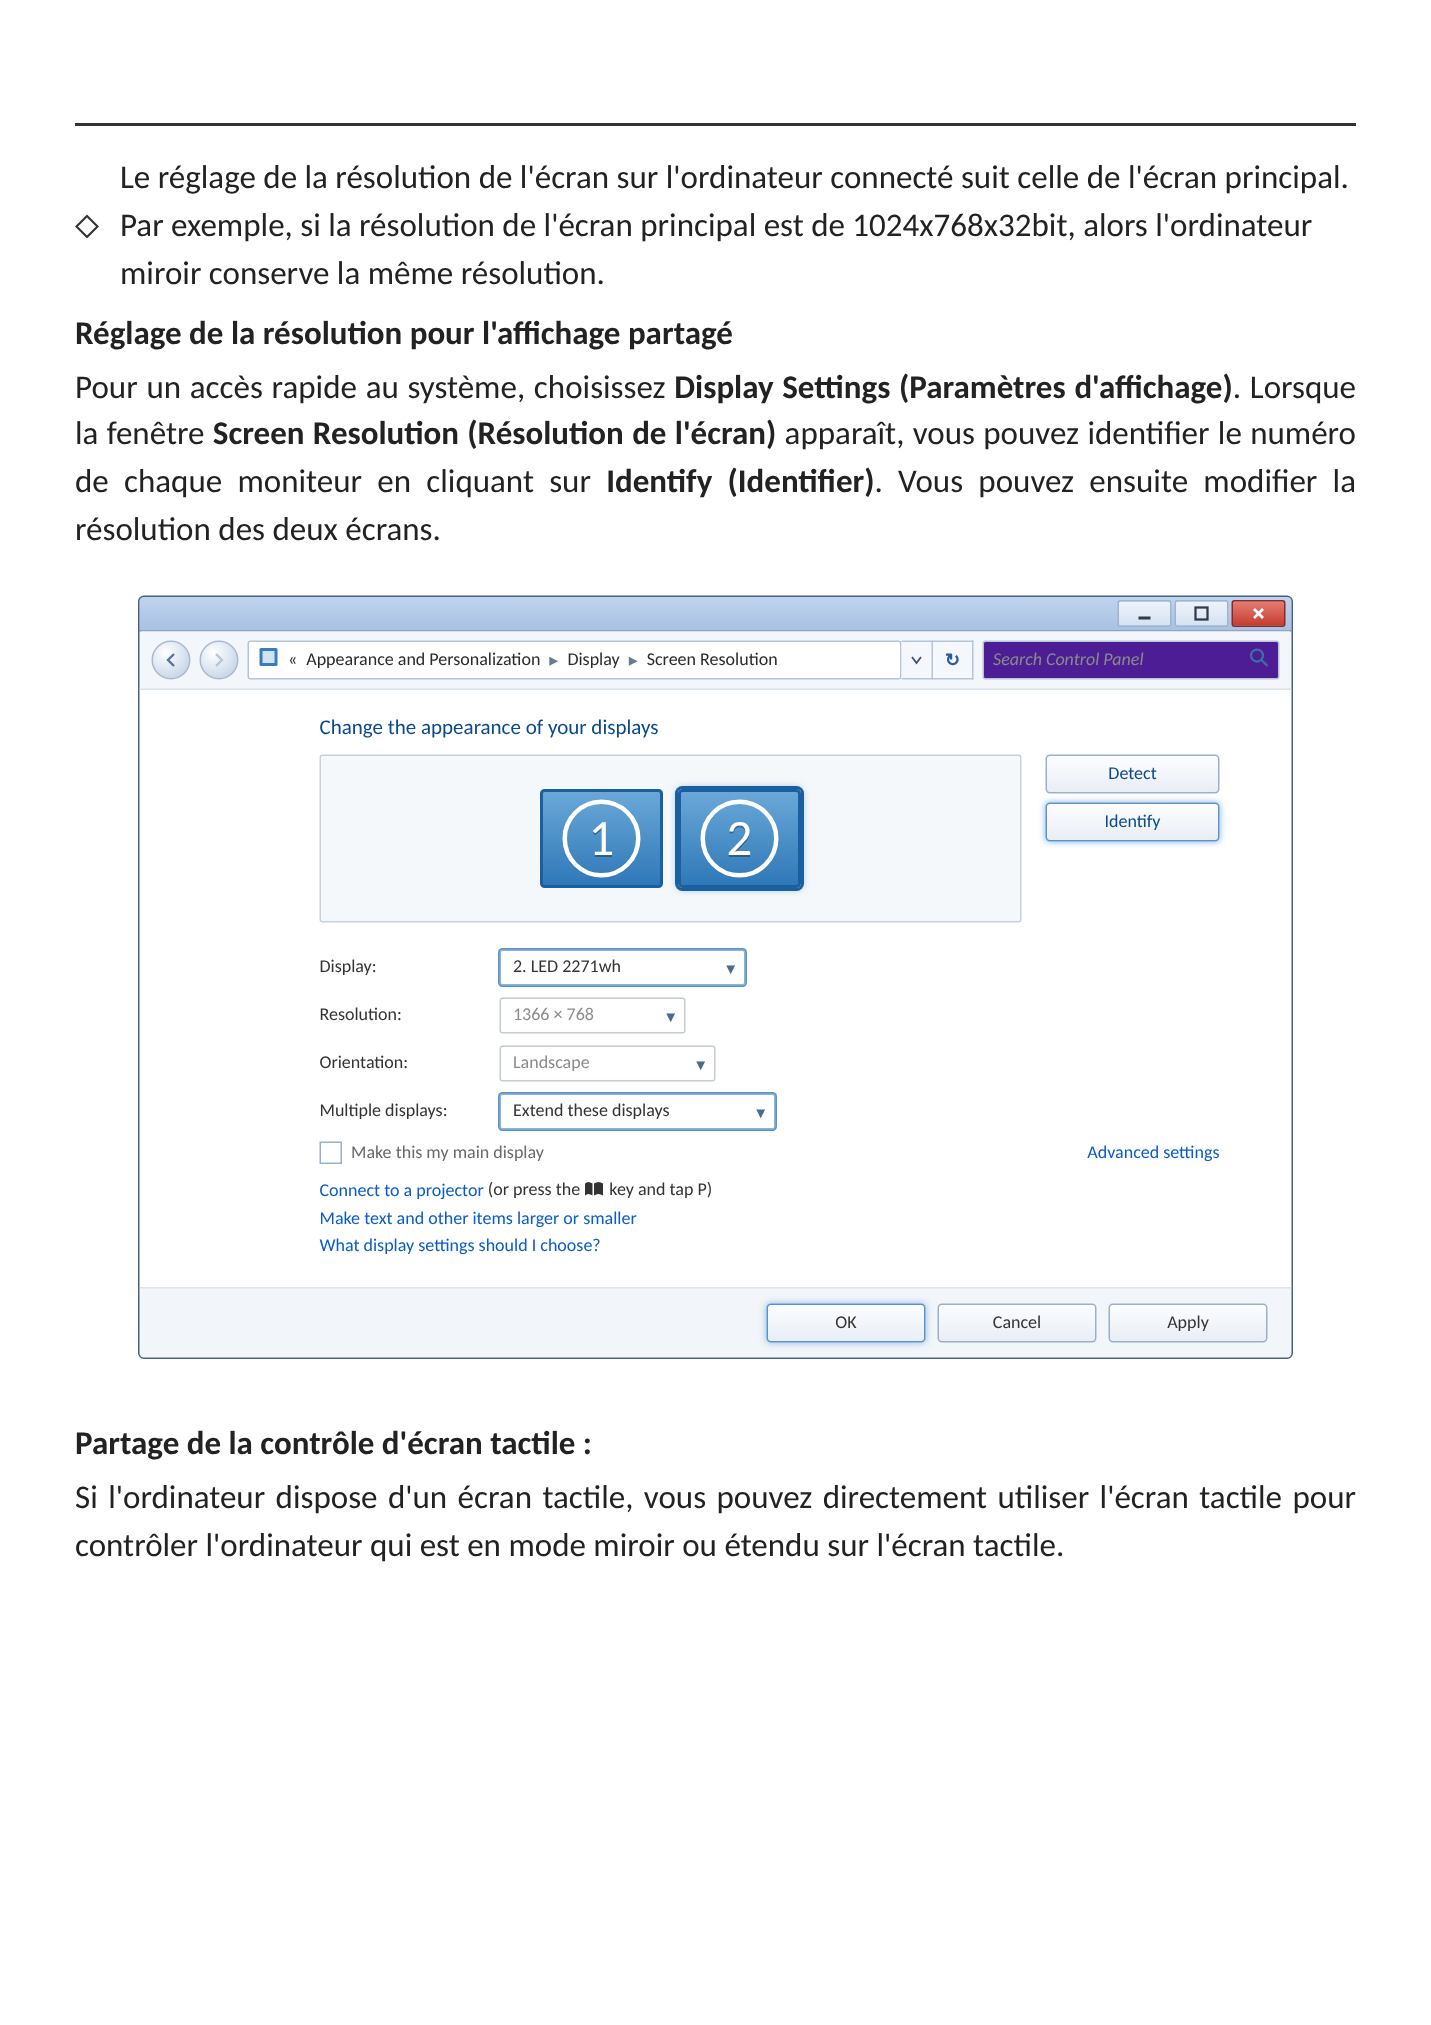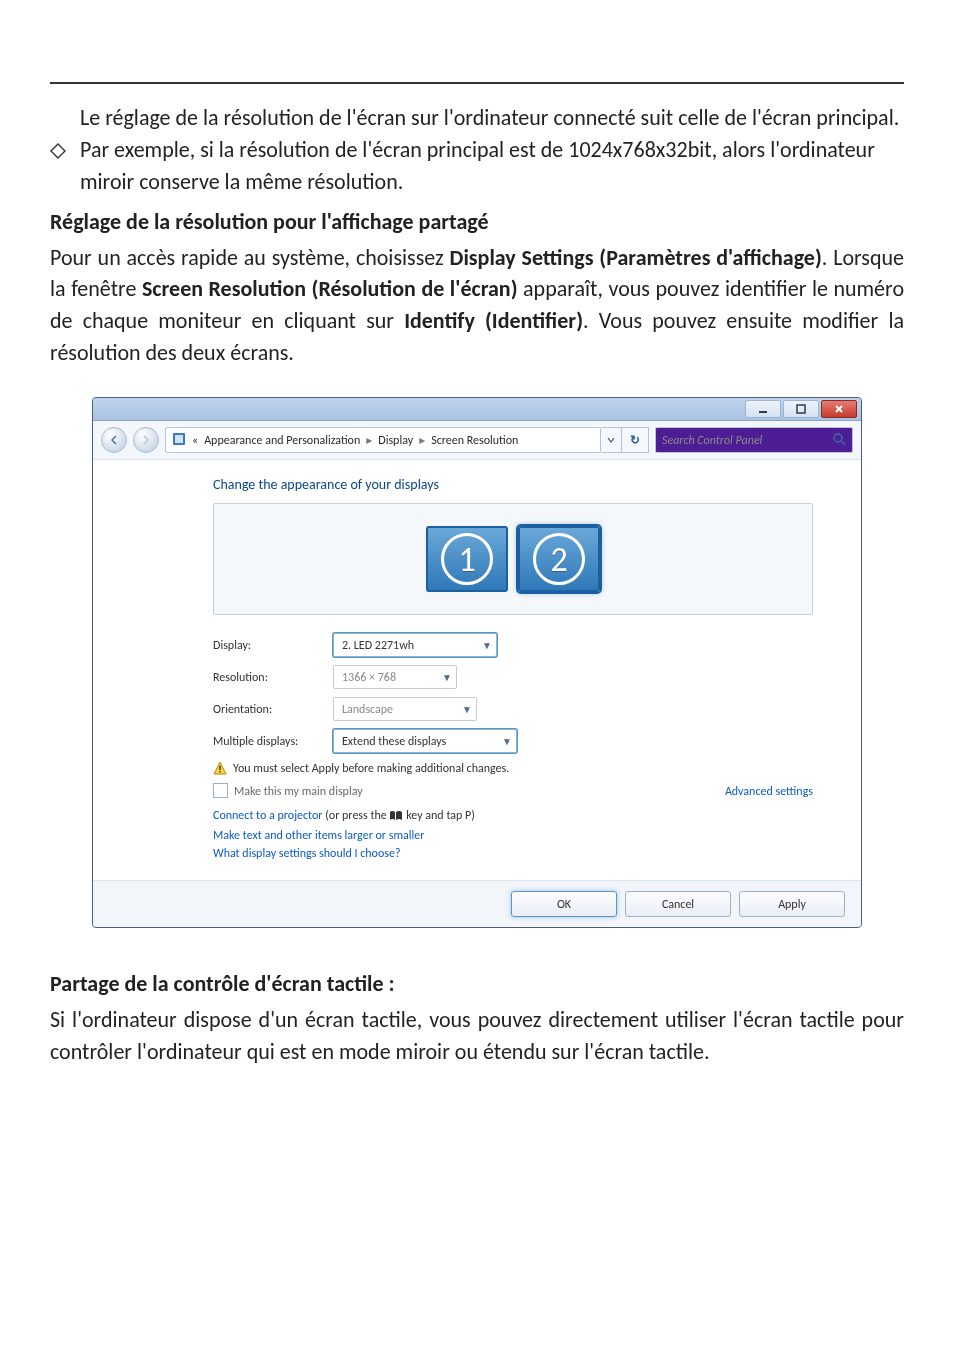--- a/index.html
+++ b/index.html
@@ -381,20 +381,28 @@
               <div class="num-circle">
                   <span>1</span>
                 </div>
             </div>
             <div class="mon sel">
               <div class="num-circle">
                   <span>2</span>
                 </div>
             </div>
           </div>
+          <div class="side-btns">
+            <div class="w7-btn">
+                <span>Detect</span>
+              </div>
+            <div class="w7-btn glow">
+                <span>Identify</span>
+              </div>
+          </div>
         </div>
 
         <div class="form-row">
           <span class="lbl">Display:</span>
           <div class="combo hi" style="min-width:150px;">
             <span>2. LED 2271wh</span>
               <span class="tri">▼</span>
           </div>
         </div>
         <div class="form-row">
@@ -412,30 +420,20 @@
           </div>
         </div>
         <div class="form-row">
           <span class="lbl">Multiple displays:</span>
           <div class="combo hi" style="min-width:170px;">
             <span>Extend these displays</span>
               <span class="tri">▼</span>
           </div>
         </div>
 
-        <div class="warn-line">
-          <span class="warn-ico">
-            <svg width="14" height="14" viewBox="0 0 14 14">
-                <polygon points="7,1 13,13 1,13" fill="#ffd24a" stroke="#b78a00" stroke-width="1"></polygon>
-                <rect x="6.3" y="4.5" width="1.4" height="4.5" fill="#333"></rect>
-                <rect x="6.3" y="10" width="1.4" height="1.4" fill="#333"></rect>
-              </svg>
-          </span>
-          <span>You must select Apply before making additional changes.</span>
-        </div>
 
         <div class="chk-line">
           <span class="left">
             <span class="checkbox"></span>
             <span>Make this my main display</span>
           </span>
           <span class="link" style="margin:0; color:#0a5cc9;">Advanced settings</span>
         </div>
 
         <div style="margin-top:4px;">

